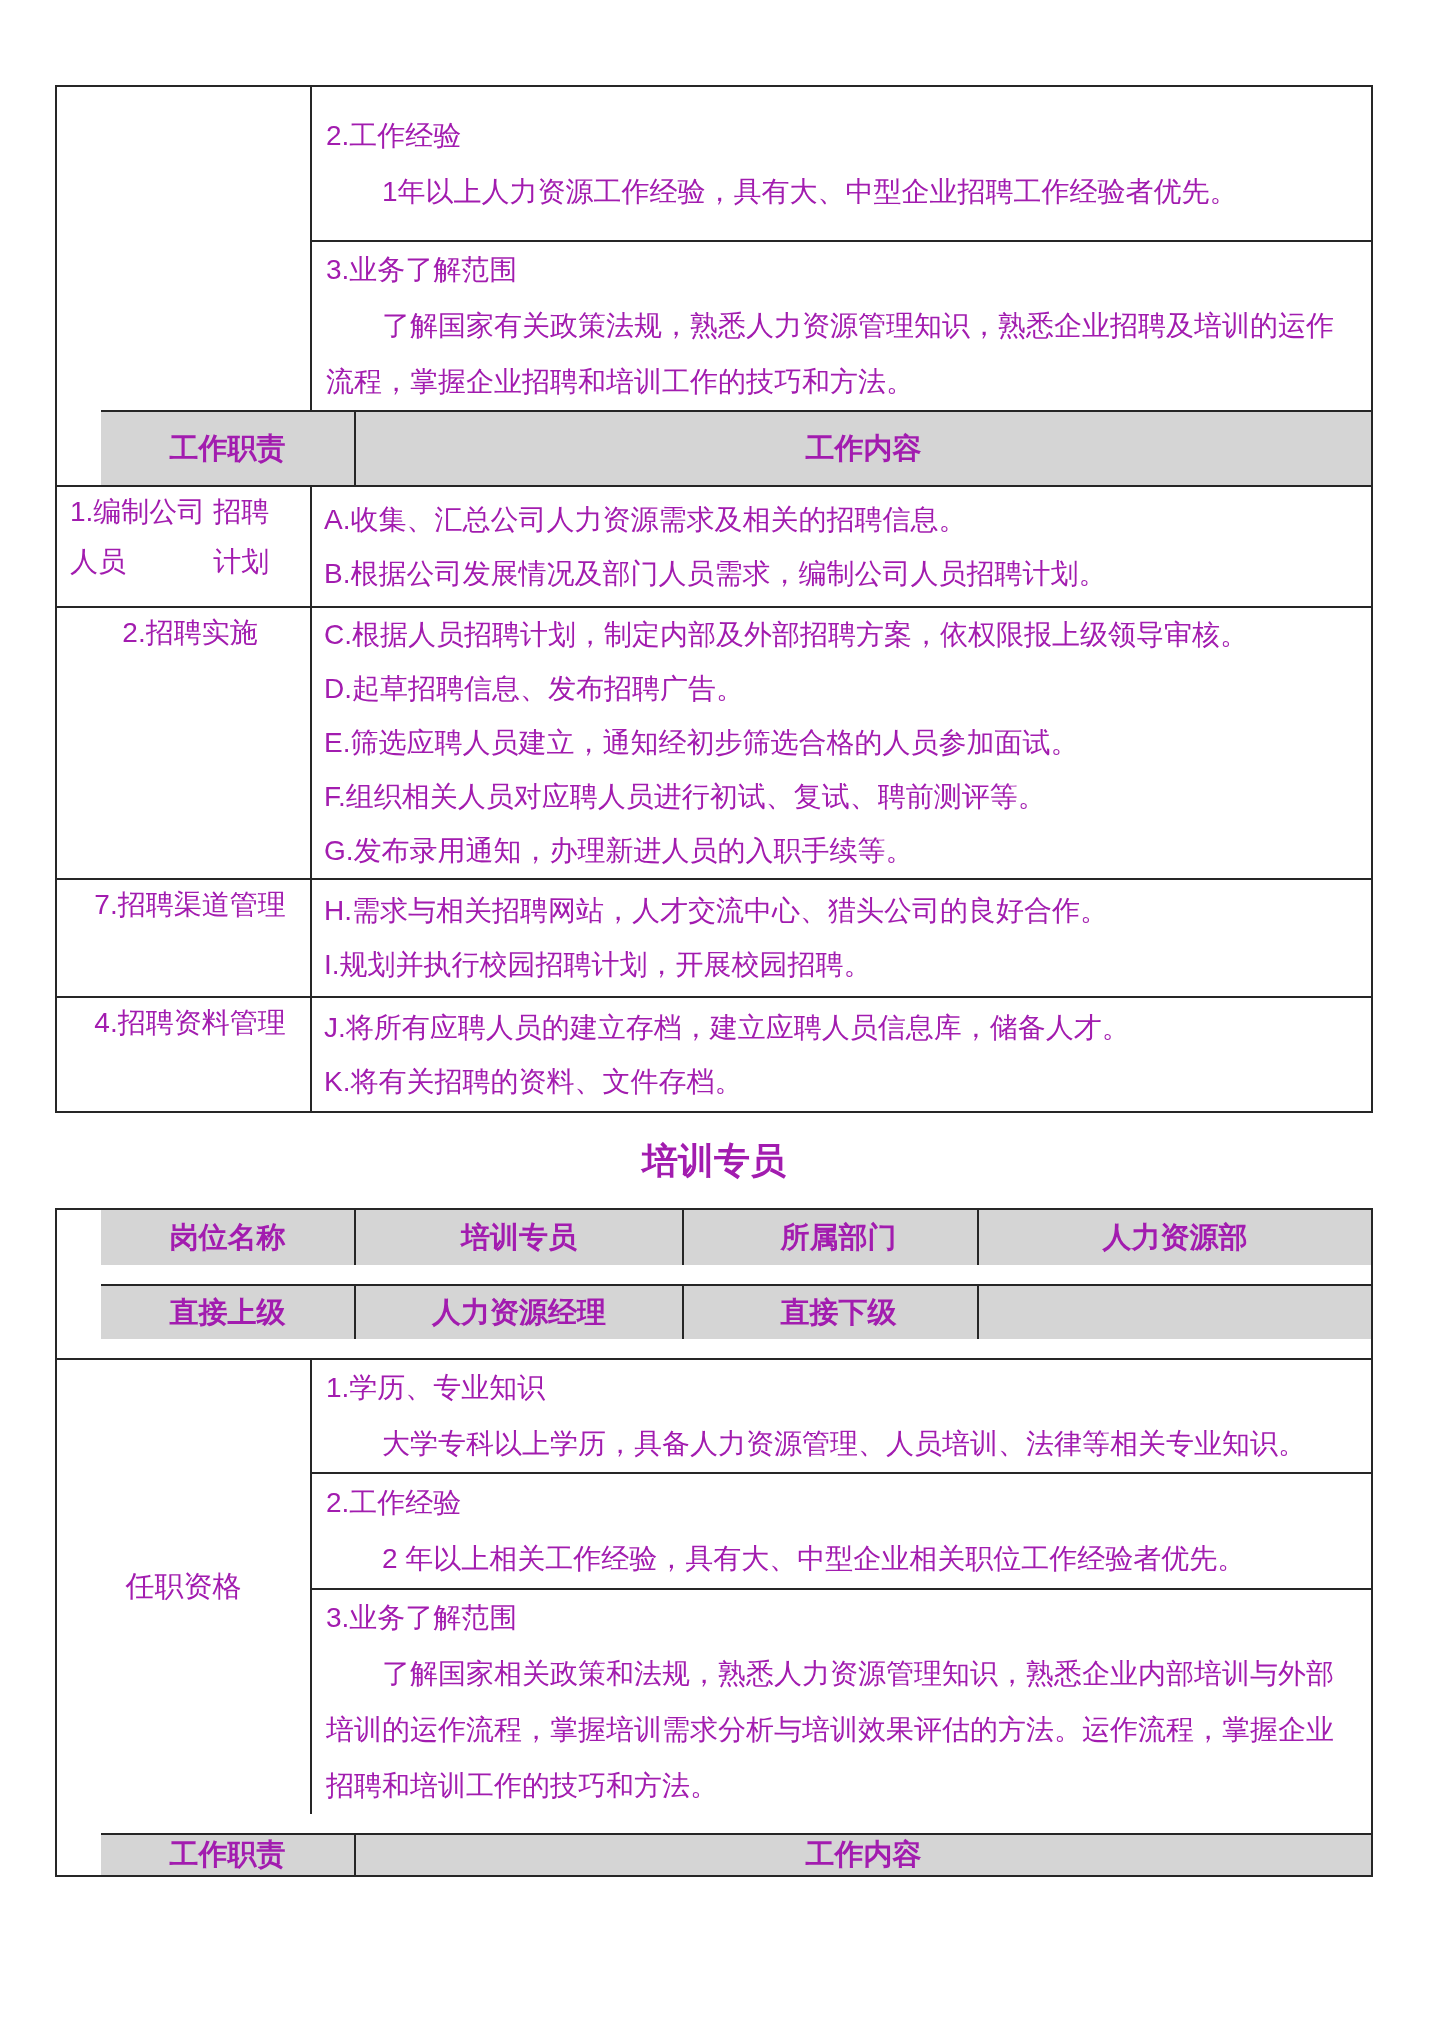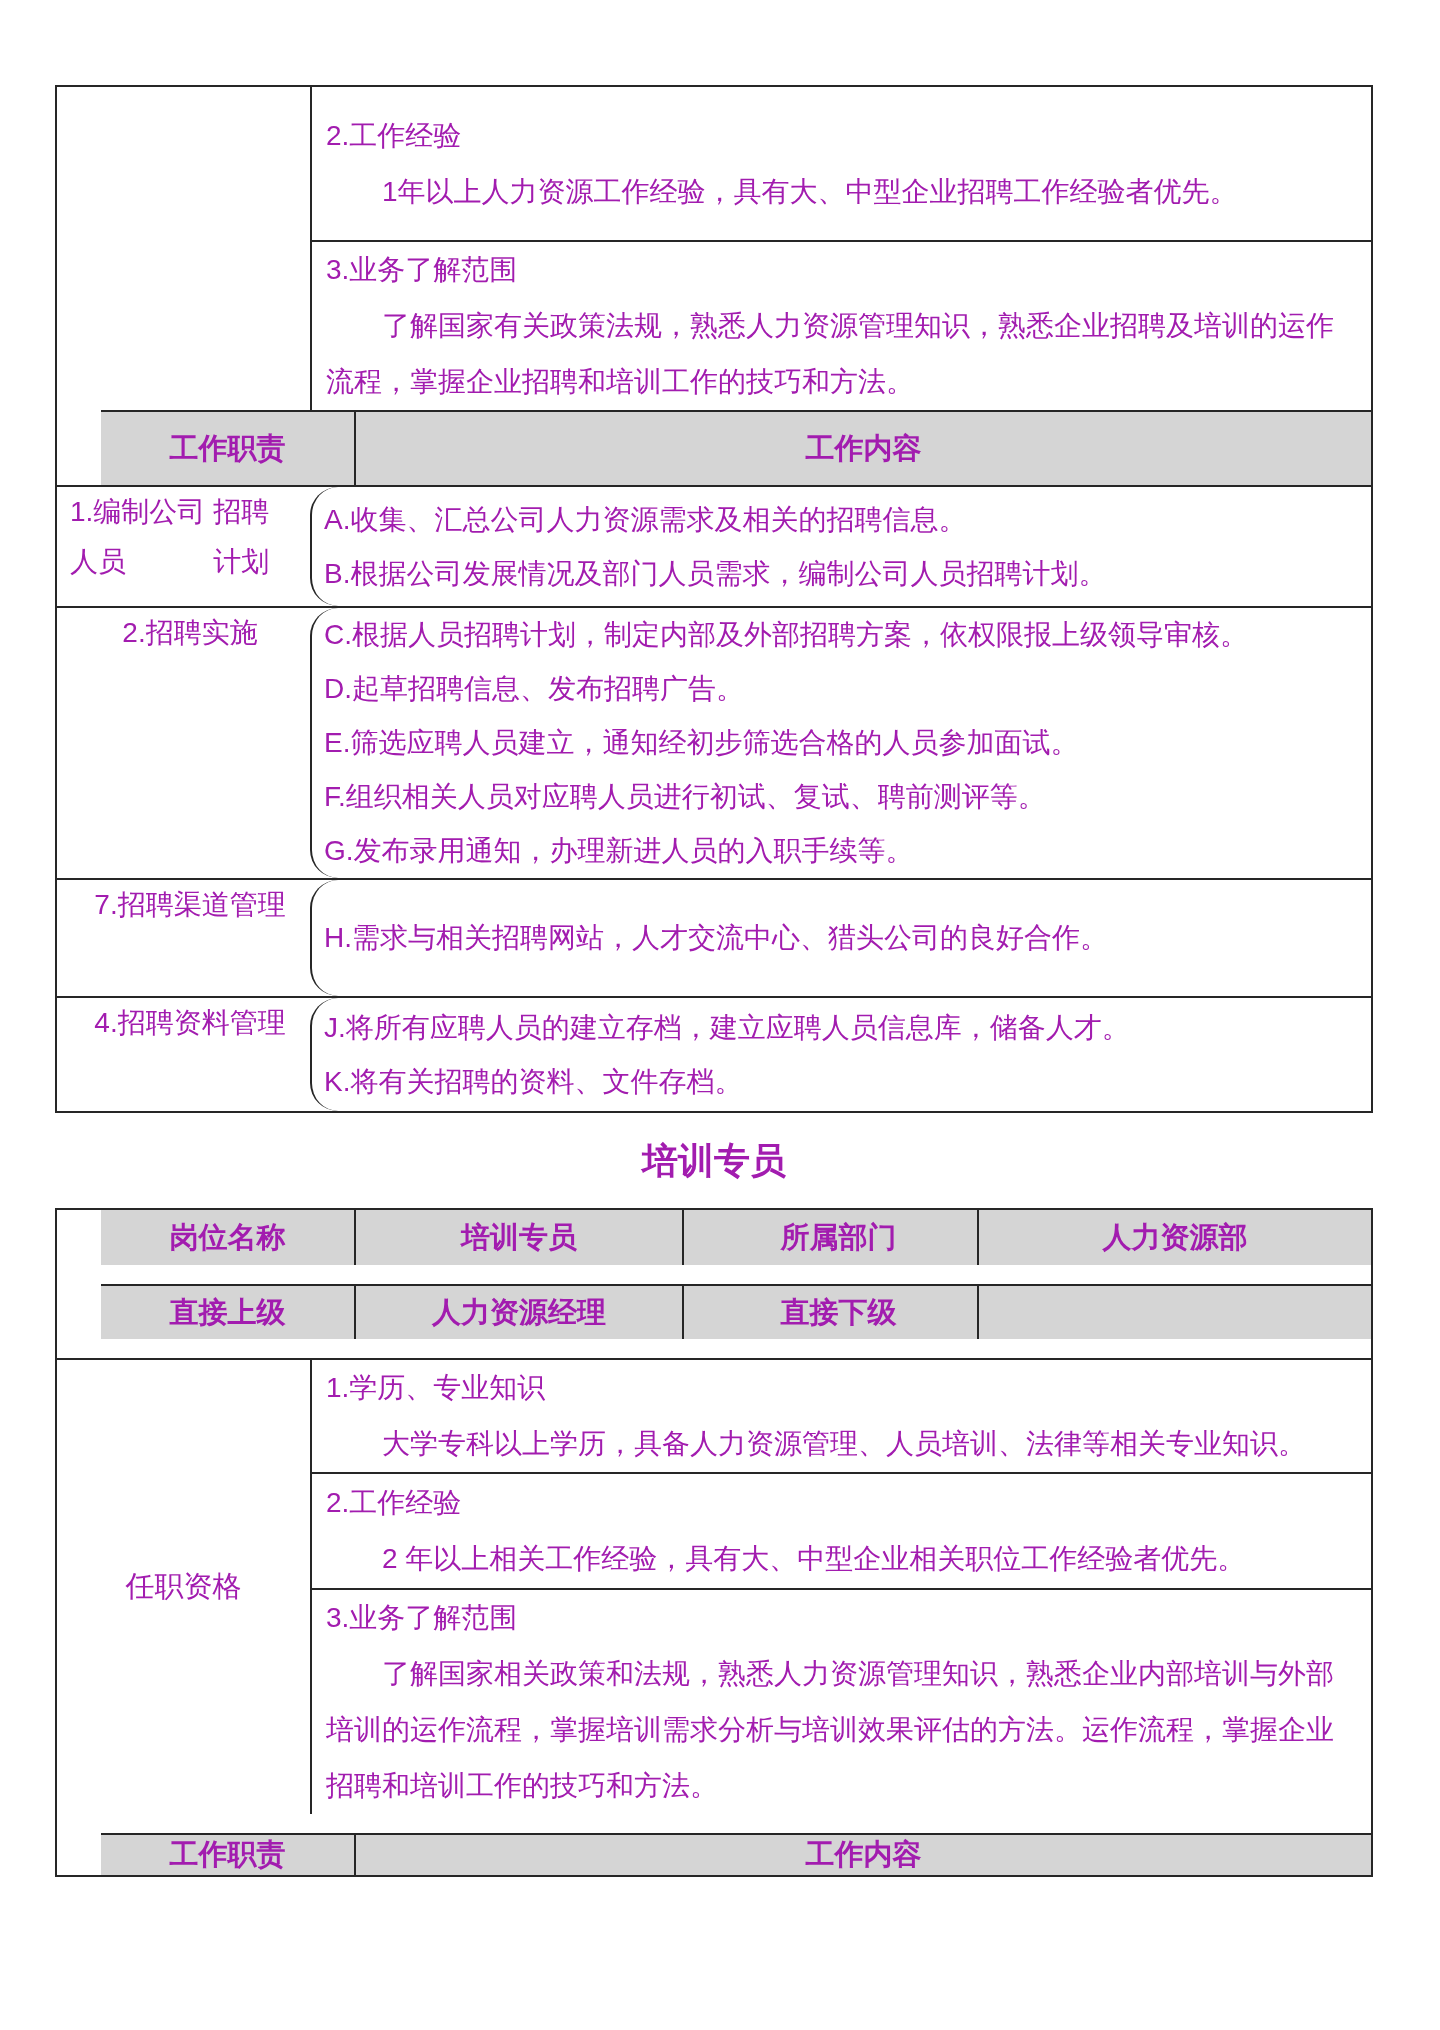--- a/index.html
+++ b/index.html
@@ -54,21 +54,21 @@
   .duty-label {
     width:253px; flex:0 0 253px; box-sizing:border-box;
     display:flex; flex-direction:row; justify-content:center;
     padding-left:13px; font-size:28px; line-height:50px;
   }
   .duty-label .line2 { padding-right:13px; }
   .duty-items {
     flex:1; box-sizing:border-box;
     display:flex; flex-direction:column; justify-content:center;
     padding-left:12px; padding-right:14px;
-    font-size:28px; line-height:54px;border-radius:28px;
+    font-size:28px; line-height:54px;
   }
 
   .info-cell {
     box-sizing:border-box;
     display:flex; align-items:center; justify-content:center;
     font-weight:bold; font-size:29px;
   }
   .w1 { width:253px; flex:0 0 253px; }
   .w2 { width:328px; flex:0 0 328px; }
   .w3 { width:295px; flex:0 0 295px;padding-left:16px; }
@@ -133,20 +133,21 @@
         <div>G.发布录用通知，办理新进人员的入职手续等。</div>
       </div>
     </div>
 
     <div class="row bt" style="height:118px">
       <div class="duty-label">
         <div>7.招聘渠道管理</div>
       </div>
       <div class="duty-items bl">
         <div>H.需求与相关招聘网站，人才交流中心、猎头公司的良好合作。</div>
+        <div>I.规划并执行校园招聘计划，开展校园招聘。</div>
       </div>
     </div>
 
     <div class="row bt" style="flex:1">
       <div class="duty-label">
         <div>4.招聘资料管理</div>
       </div>
       <div class="duty-items bl">
         <div>J.将所有应聘人员的建立存档，建立应聘人员信息库，储备人才。</div>
         <div>K.将有关招聘的资料、文件存档。</div>

